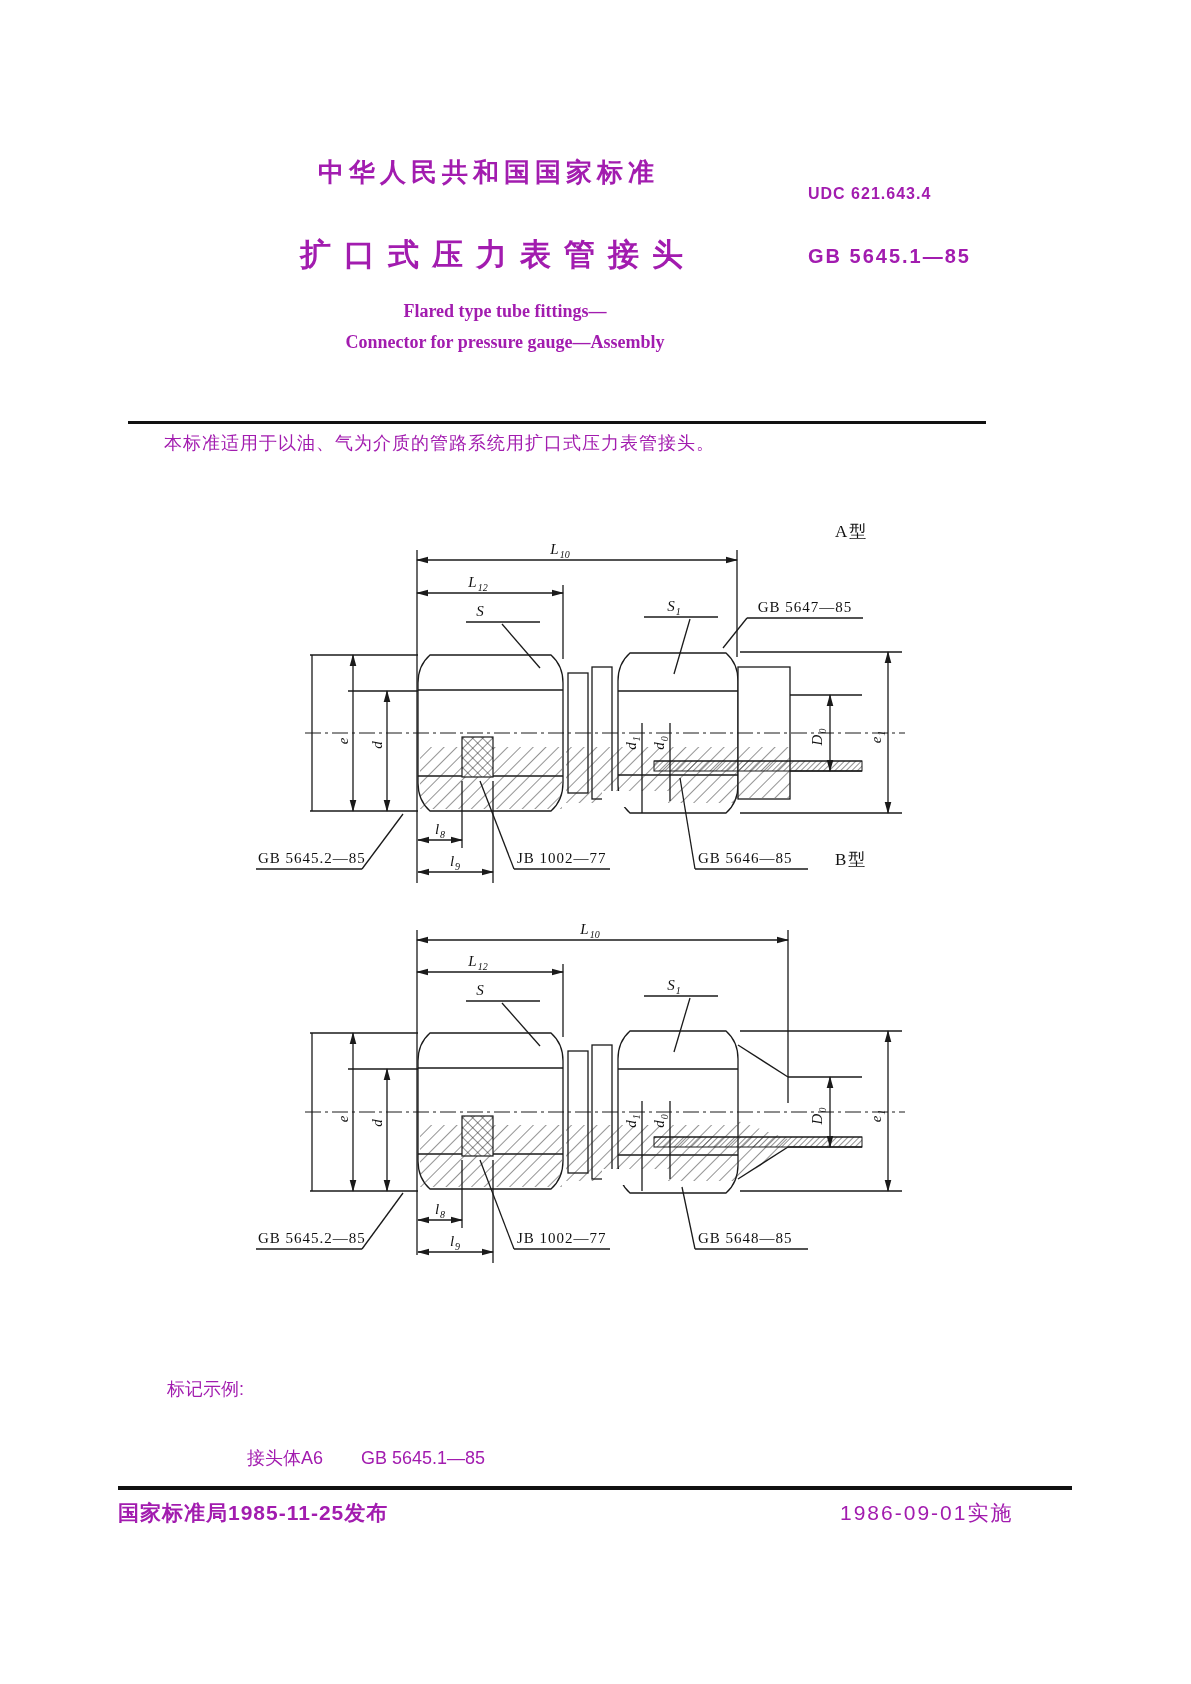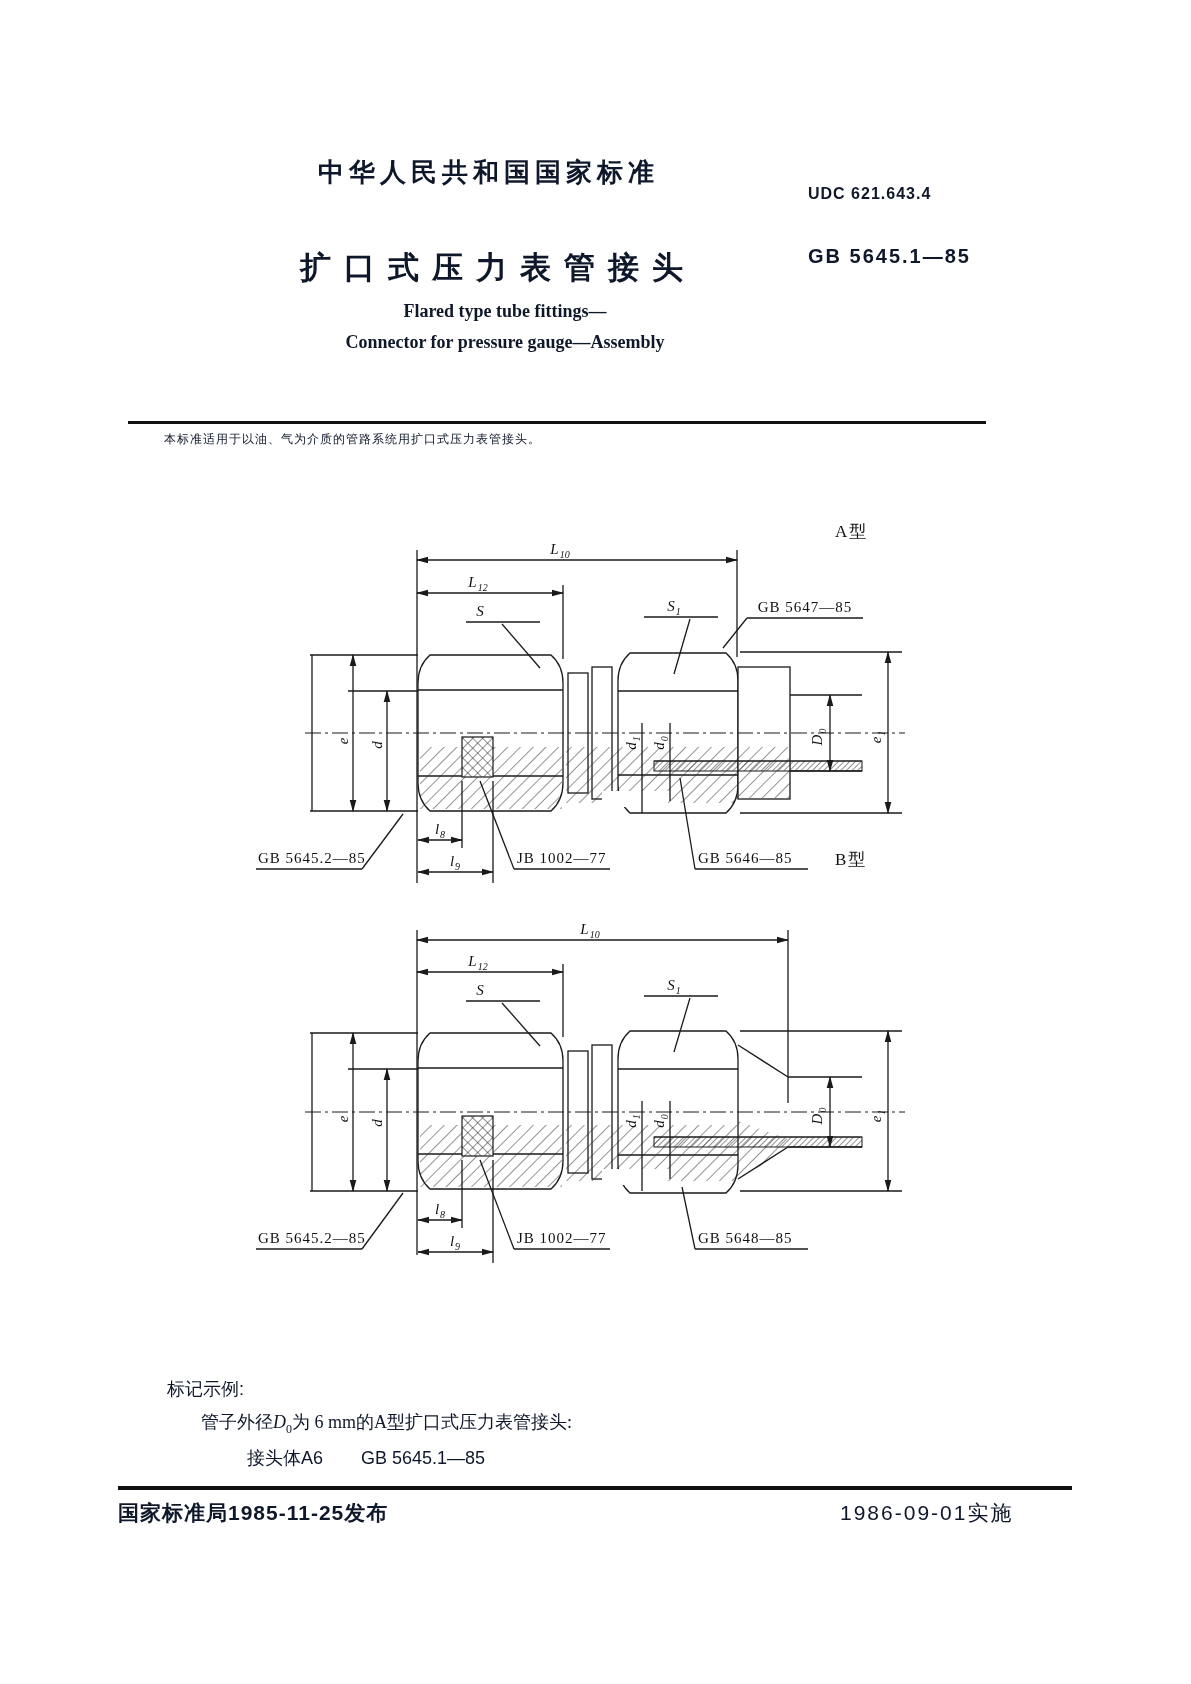--- a/index.html
+++ b/index.html
@@ -1,26 +1,26 @@
 <!DOCTYPE html>
 <html><head>
 <meta charset="utf-8">
 <style>
   html,body{margin:0;padding:0;background:#e8e8e8;}
   .page{position:relative;width:1191px;height:1684px;background:#ffffff;margin:0 auto;
-        font-family:"Liberation Sans",sans-serif;color:#0f172a;overflow:hidden;}
+        font-family:"Liberation Sans",sans-serif;color:#a21caf;overflow:hidden;}
   .abs{position:absolute;white-space:nowrap;}
   .org{left:318px;top:155px;font-size:26px;font-weight:bold;letter-spacing:5px;}
   .udc{left:808px;top:185px;font-size:16px;font-weight:bold;letter-spacing:1px;}
-  .title-cn{left:300px;top:247px;font-size:31px;font-weight:bold;letter-spacing:13px;}
+  .title-cn{left:300px;top:234px;font-size:31px;font-weight:bold;letter-spacing:13px;}
   .std-no{left:808px;top:245px;font-size:20px;font-weight:bold;letter-spacing:2px;}
   .en-title{left:238px;top:296px;width:534px;text-align:center;
             font-family:"Liberation Serif",serif;font-weight:bold;font-size:18px;line-height:31px;}
   .rule1{left:128px;top:421px;width:858px;height:3px;background:#111;}
-  .scope{left:164px;top:431px;font-size:12px;font-family:"Liberation Serif",serif;letter-spacing:1px;}
+  .scope{left:164px;top:431px;font-size:18px;font-family:"Liberation Serif",serif;letter-spacing:1px;}
   .ex-head{left:167px;top:1377px;font-size:18px;font-family:Liberation Sans, sans-serif;}
   .ex-1{left:201px;top:1410px;font-size:18px;font-family:"Liberation Serif",serif;}
   .ex-2{left:247px;top:1446px;font-size:18px;font-family:Liberation Sans, sans-serif;}
   .ex-2 .gap{display:inline-block;width:38px;}
   .var-d{font-style:italic;font-family:"Liberation Serif",serif;}
   sub.s0{font-size:12px;}
   .rule2{left:118px;top:1486px;width:954px;height:4px;background:#111;}
   .f-left{left:118px;top:1499px;font-size:21px;font-weight:bold;letter-spacing:1px;text-align:center;}
   .f-right{left:840px;top:1499px;font-size:21px;font-weight:normal;letter-spacing:2px;text-align:right;}
   .figsvg{position:absolute;}
@@ -250,20 +250,19 @@
       <line x1="264" y1="414" x2="230" y2="325"></line>
       <text class="callout" x="448" y="408">GB 5648—85</text>
       <line x1="445" y1="414" x2="558" y2="414"></line>
       <line x1="445" y1="414" x2="432" y2="352"></line>
     </g>
 
     <text class="variant" x="585" y="30">B型</text>
   </svg>
 
   <div class="abs ex-head">标记示例:</div>
-  <div class="abs ex-1"><span>管子外径</span><span class="var-d">D</span><sub class="s0">0</sub><span>为 6 mm的A型扩口式压力表管接头:</span></div>
   <div class="abs ex-2"><span>接头体A6</span><span class="gap"></span><span>GB 5645.1—85</span></div>
 
   <div class="abs rule2"></div>
   <div class="abs f-left">国家标准局1985-11-25发布</div>
   <div class="abs f-right">1986-09-01实施</div>
 
 </div>
 
 </body></html>

